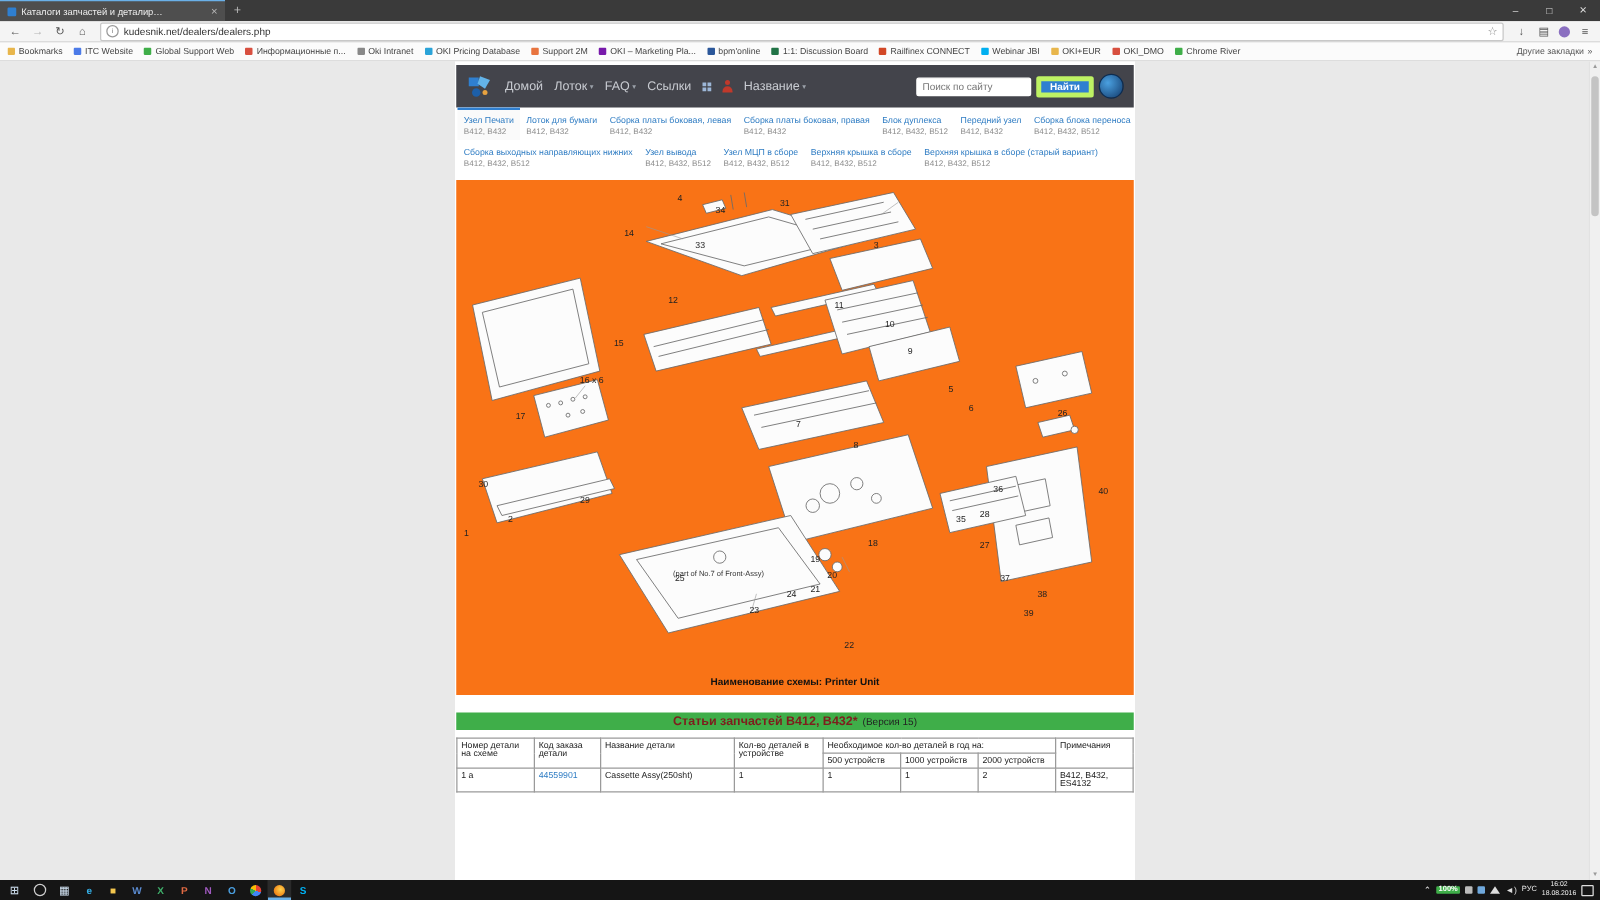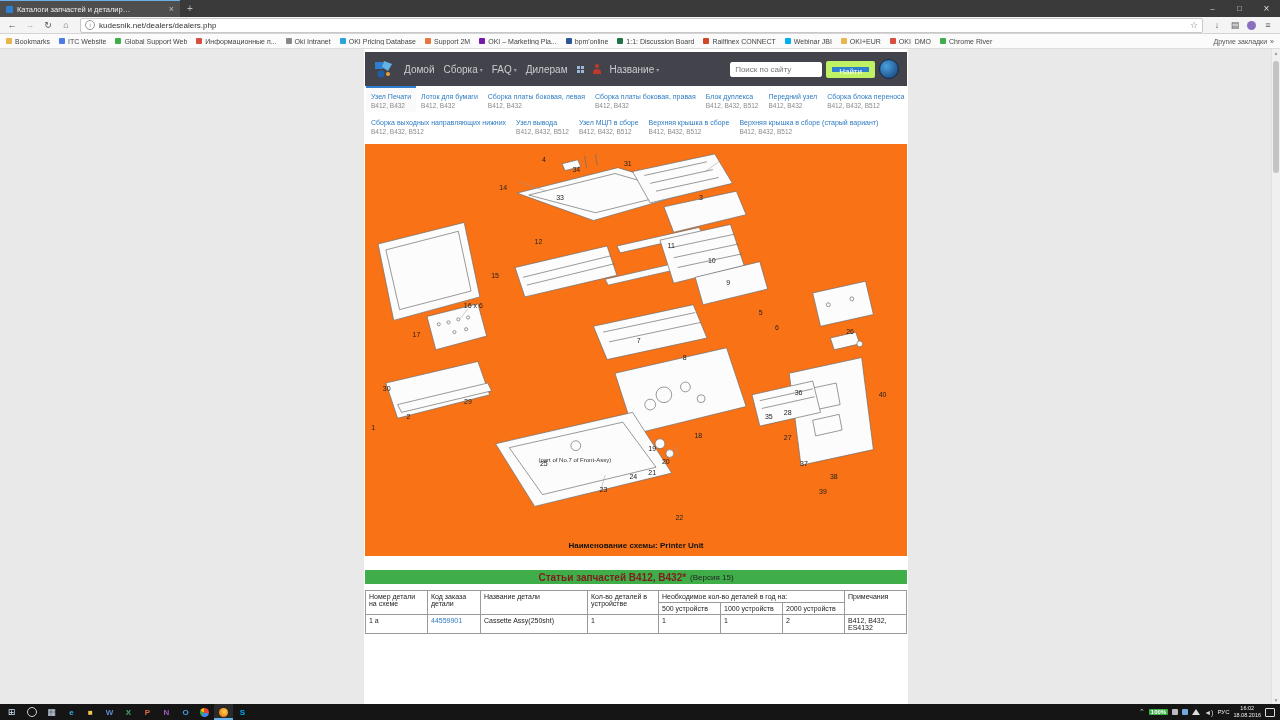--- a/index.html
+++ b/index.html
@@ -45,21 +45,21 @@
   .nav-item{color:#c9ccd2;font-size:10px;display:flex;align-items:center;gap:2px;white-space:nowrap;}
   .caret{font-size:6px;color:#9aa0a8;}
   .nav-icon{display:inline-flex;align-items:center;}
   .apps-icon{display:grid;grid-template-columns:3px 3px;grid-gap:1px;width:7px;height:7px;}
   .apps-icon i{width:3px;height:3px;background:#9db7d8;font-style:normal;}
   .person-icon{display:flex;flex-direction:column;align-items:center;width:8px;}
   .person-icon .head{width:4px;height:4px;border-radius:50%;background:#c0392b;font-style:normal;}
   .person-icon .body{width:8px;height:5px;border-radius:4px 4px 0 0;background:#c0392b;margin-top:1px;font-style:normal;}
   .search-wrap{margin-left:auto;display:flex;align-items:center;gap:4px;}
   .search-input{width:92px;height:15px;font-size:8px;padding:0 4px;border:1px solid #fff;border-radius:2px;box-sizing:border-box;font-family:inherit;}
-  .find-btn{height:17px;background:#2f7fd0;color:#fff;border:6px solid #bef264;border-radius:2px;font-size:8px;padding:0 7px;font-family:inherit;}
+  .find-btn{height:17px;background:#2f7fd0;color:#fff;border:4px solid #bef264;border-radius:2px;font-size:8px;padding:0 7px;font-family:inherit;font-weight:bold;}
   .emblem{width:18px;height:18px;border-radius:50%;background:radial-gradient(circle at 35% 35%, #4aa0e0, #123a6b);border:1px solid #0d2c50;flex:none;}
 
   
   .parts-menu{padding:0 2px 6px;}
   .menu-row{display:flex;align-items:flex-start;}
   .menu-cell{padding:5px 5px 3px;border-top:2px solid transparent;}
   .menu-cell.active{border-top-color:#2f7fd0;background:#fafafa;}
   .menu-link{color:#2e7cc3;font-size:7px;white-space:nowrap;cursor:pointer;}
   .menu-sub{color:#8a8a8a;font-size:6.5px;margin-top:2px;white-space:nowrap;}
 
@@ -213,29 +213,29 @@
           <rect x="2" y="4" width="8" height="7" fill="#2f7fd0"></rect>
           <path d="M11 3 L19 6 L15 13 L9 9 Z" fill="#63b3e8"></path>
           <circle cx="8" cy="16" r="3.4" fill="#1d5fa8"></circle>
           <circle cx="15" cy="16" r="2" fill="#e8a23f"></circle>
         </svg>
         <div class="site-nav-items" style="display:flex;align-items:center;gap:9px;">
             <span class="nav-item">
               <span>Домой</span>
             </span>
             <span class="nav-item">
-              <span>Сборка</span>
+              <span>Лоток</span>
               <span class="caret">▾</span>
             </span>
             <span class="nav-item">
               <span>FAQ</span>
               <span class="caret">▾</span>
             </span>
             <span class="nav-item">
-              <span>Дилерам</span>
+              <span>Ссылки</span>
             </span>
             <span class="nav-icon apps-icon">
               <i></i>
               <i></i>
               <i></i>
               <i></i>
             </span>
             <span class="nav-icon person-icon">
               <i class="head"></i>
               <i class="body"></i>

